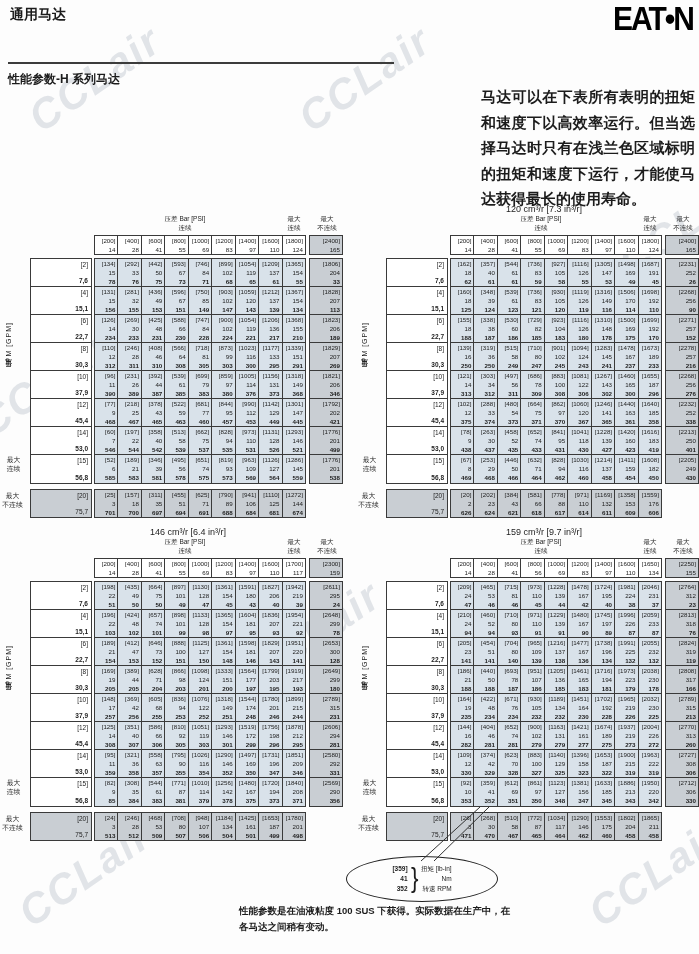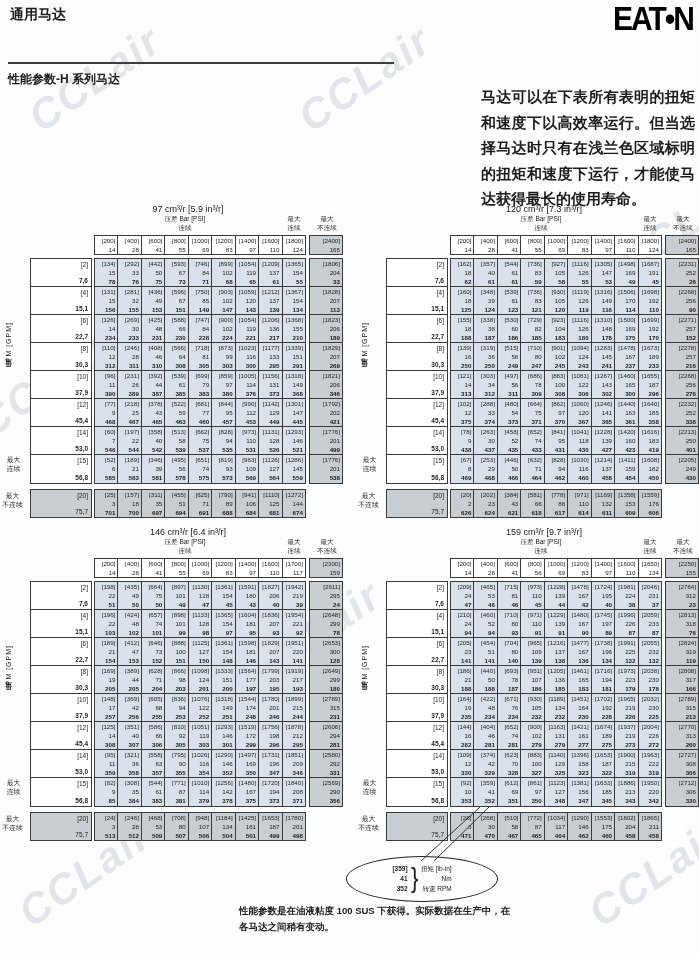--- a/index.html
+++ b/index.html
@@ -73,21 +73,20 @@
   <div class="wm" style="left:580px;top:850px;">CCLair</div>
 
   <div class="pt">通用马达</div>
   <div class="logo">EAT•N</div>
   <div class="rule"></div>
   <div class="st">性能参数-H 系列马达</div>
   <div class="note">马达可以在下表所有表明的扭矩和速度下以高效率运行。但当选择马达时只有在浅兰色区域标明的扭矩和速度下运行，才能使马达获得最长的使用寿命。</div>
 
   <div id="tables">
       <div class="tbl" style="left:30px;top:204px;">
-        <div class="t-title">97 cm³/r [5.9 in³/r]</div>
         <div class="t-hdr" style="left:70px;width:170px;">压差 Bar [PSI]<br>连续</div>
         <div class="t-hdr" style="left:246px;width:36px;">最大<br>连续</div>
         <div class="t-hdr" style="left:279px;width:36px;">最大<br>不连续</div>
         <div class="t-colhdr">
           <div class="ch">[200]<br>14</div>
           <div class="ch">[400]<br>28</div>
           <div class="ch">[600]<br>41</div>
           <div class="ch">[800]<br>55</div>
           <div class="ch">[1000]<br>69</div>
           <div class="ch">[1200]<br>83</div>

